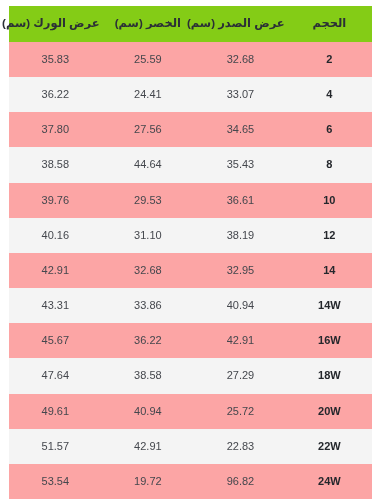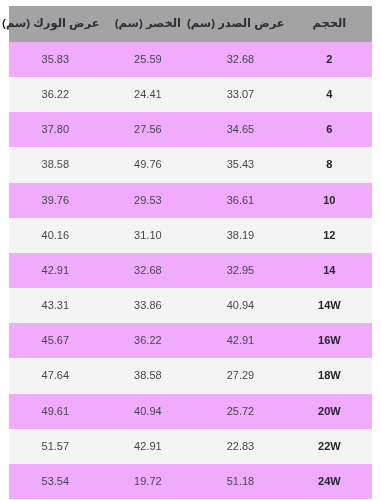--- a/index.html
+++ b/index.html
@@ -25,21 +25,21 @@
     border-collapse: collapse;
     table-layout: fixed;
     direction: rtl;
   }
   table.size-chart col.c-size   { width: 23.5%; }
   table.size-chart col.c-chest  { width: 25.5%; }
   table.size-chart col.c-waist  { width: 25.5%; }
   table.size-chart col.c-hip    { width: 25.5%; }
 
   thead th {
-    background: #a3a3a3;
+    background: #84cc16;
     color: #2b2f36;
     font-size: 11.5px;
     font-weight: bold;
     text-align: center;
     padding: 11px 2px 11px 2px;
     line-height: 1.2;
     white-space: nowrap;
   }
   tbody td {
     text-align: center;
@@ -49,21 +49,21 @@
     line-height: 1.2;
     white-space: nowrap;
     font-weight: normal;
   }
   tbody td.size-cell {
     font-weight: bold;
     color: #24272c;
     font-size: 11px;
   }
   tbody tr.stripe-light td {
-    background: #f0abfc;
+    background: #fca5a5;
   }
   tbody tr.stripe-gray td {
     background: #f4f4f4;
   }
 </style>
 </head>
 <body>
 
 <div class="size-chart-wrap">
   <table class="size-chart">
@@ -96,21 +96,21 @@
       </tr>
       <tr class="stripe-light">
         <td class="size-cell">6</td>
         <td>34.65</td>
         <td>27.56</td>
         <td>37.80</td>
       </tr>
       <tr class="stripe-gray">
         <td class="size-cell">8</td>
         <td>35.43</td>
-        <td>49.76</td>
+        <td>44.64</td>
         <td>38.58</td>
       </tr>
       <tr class="stripe-light">
         <td class="size-cell">10</td>
         <td>36.61</td>
         <td>29.53</td>
         <td>39.76</td>
       </tr>
       <tr class="stripe-gray">
         <td class="size-cell">12</td>
@@ -149,19 +149,19 @@
         <td>49.61</td>
       </tr>
       <tr class="stripe-gray">
         <td class="size-cell">22W</td>
         <td>22.83</td>
         <td>42.91</td>
         <td>51.57</td>
       </tr>
       <tr class="stripe-light">
         <td class="size-cell">24W</td>
-        <td>51.18</td>
+        <td>96.82</td>
         <td>19.72</td>
         <td>53.54</td>
       </tr>
     </tbody>
   </table>
 </div>
 
 </body></html>

